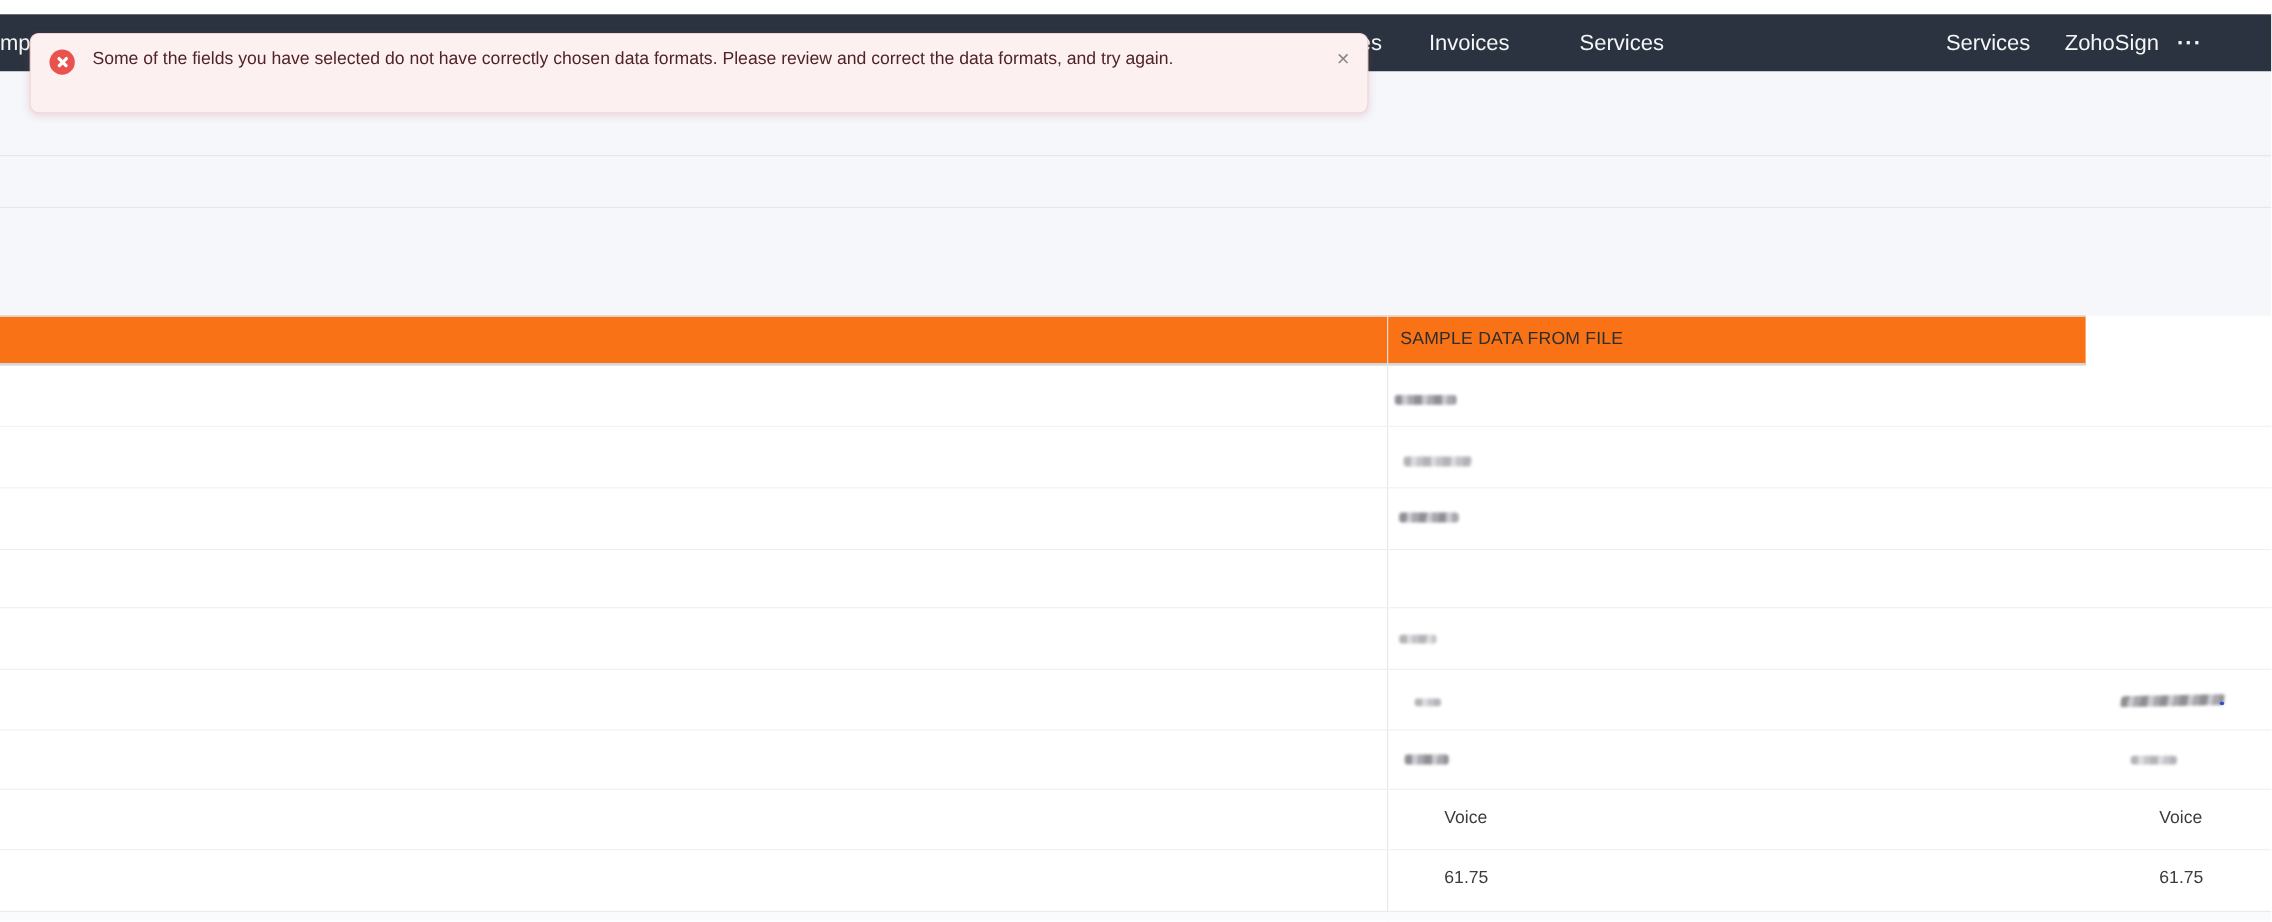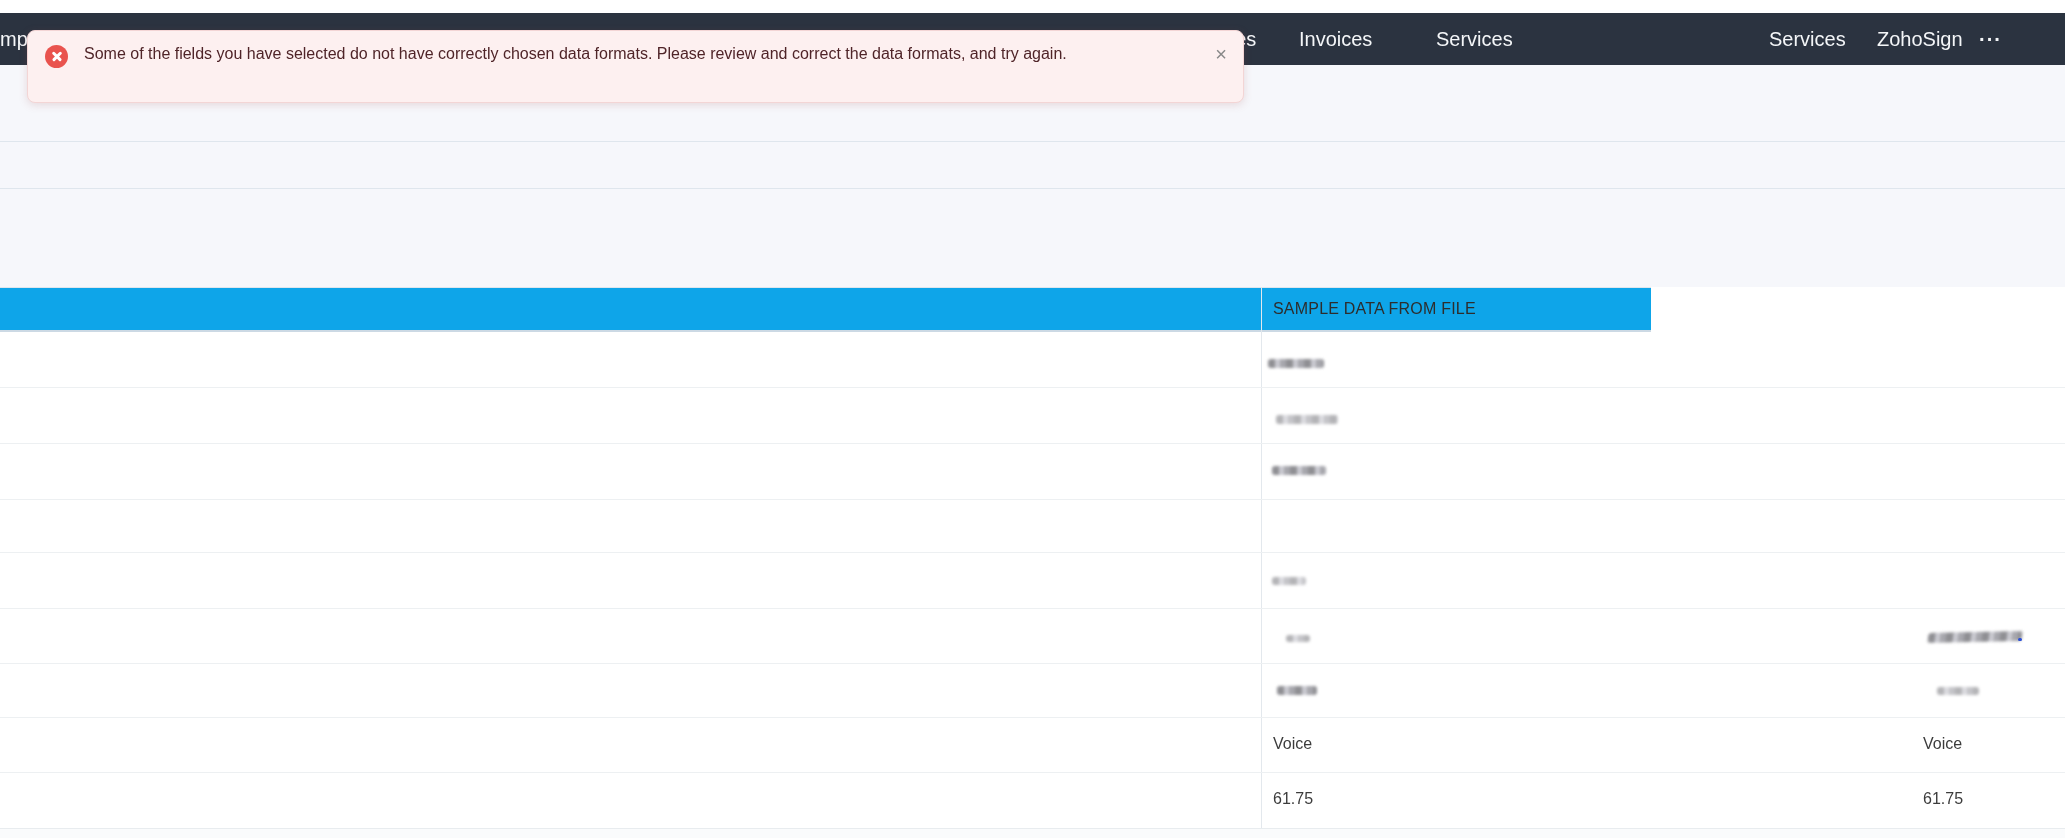--- a/index.html
+++ b/index.html
@@ -11,27 +11,27 @@
   .nav{position:absolute;left:0;top:13px;width:2065px;height:52px;background:#2b3340;}
   .nav-item{position:absolute;top:0;height:69px;line-height:52px;color:#f4f6f8;
             font-size:20px;white-space:nowrap;cursor:pointer;}
   .nav-more{letter-spacing:1px;font-weight:bold;}
 
   
   .band{position:absolute;left:0;top:65px;width:2065px;height:222px;background:#f6f7fb;}
   .band-line{position:absolute;left:0;width:2065px;height:1px;background:#dfe6ed;}
 
   
-  .thead{position:absolute;left:0;top:287px;width:1651px;height:45px;background:#0ea5e9;
+  .thead{position:absolute;left:0;top:287px;width:1896px;height:45px;background:#f97316;
          border-top:1px solid #dfe6ed;border-bottom:2px solid #ccd9e4;box-sizing:border-box;}
   .thead-label{position:absolute;left:1273px;top:0;height:42px;line-height:42px;
                font-size:16px;font-weight:500;color:#2d2d2d;letter-spacing:.2px;white-space:nowrap;}
   .rowline{position:absolute;left:0;width:2065px;height:1px;background:#edf0f2;}
   .vline{position:absolute;left:1261px;top:287px;width:1px;height:551px;background:#e3e8ed;}
-  .cell{position:absolute;font-size:16px;color:#3c3c3c;white-space:nowrap;}
+  .cell{position:absolute;font-size:16px;color:#3c3c3c;white-space:nowrap;margin-left:40px;}
   .bottomstrip{position:absolute;left:0;top:828px;width:2065px;height:10px;
                background:#fafbfc;border-top:1px solid #e8ecef;box-sizing:border-box;}
 
   
   .smudge{position:absolute;border-radius:3px;filter:blur(1.4px);opacity:.75;
           background:repeating-linear-gradient(93deg,#6a6a70 0 7px,#b9b9c2 7px 12px,#8a8a92 12px 18px);}
   .smudge.light{opacity:.5;}
   .smudge.wavy{transform:rotate(-1.2deg) skewX(-8deg);}
   .bluedot{position:absolute;width:4px;height:3px;background:#2b4fd7;border-radius:2px;
            filter:blur(.6px);}

